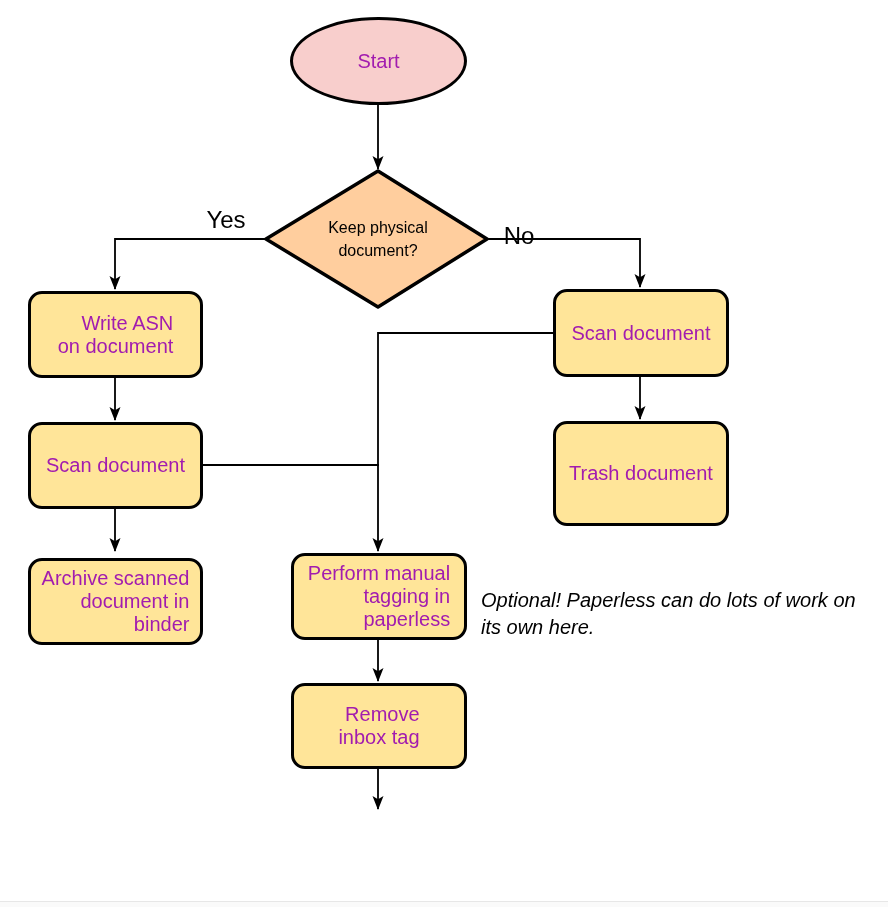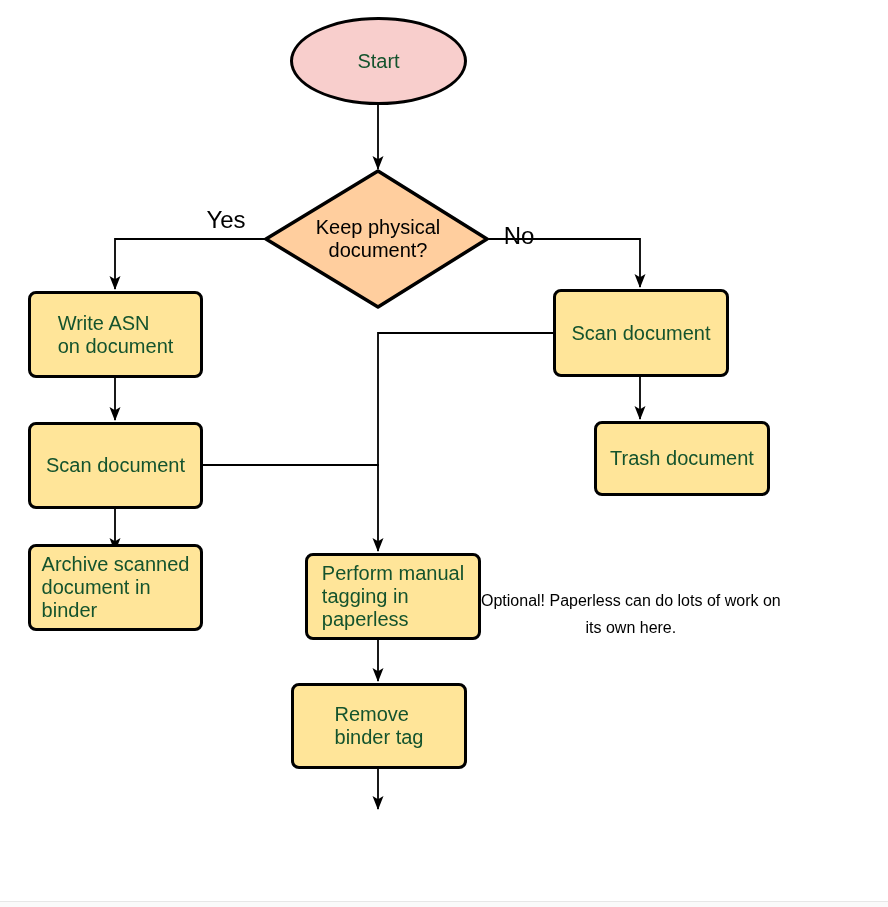--- a/index.html
+++ b/index.html
@@ -32,59 +32,59 @@
     stroke: #000000;
     stroke-width: 3.5;
     stroke-linejoin: round;
   }
   .node {
     position: absolute;
     box-sizing: border-box;
     display: flex;
     align-items: center;
     justify-content: center;
-    text-align: left;
+    text-align: right;
     font-size: 20px;
     line-height: 23px;
     white-space: pre-line;
-    color: #14532d;
+    color: #a21caf;
   }
   .process {
     border: 3px solid #000000;
-    border-radius: 8px;
+    border-radius: 14px;
   }
   .terminal {
     border: 3px solid #000000;
     border-radius: 50%;
   }
   .decision-label {
     position: absolute;
     box-sizing: border-box;
     display: flex;
     align-items: center;
     justify-content: center;
     text-align: center;
-    font-size: 20px;
+    font-size: 16px;
     line-height: 23px;
     white-space: pre-line;
   }
   .edge-label {
     position: absolute;
     font-size: 24px;
     line-height: 24px;
     text-align: center;
     color: #000000;
   }
   .annotation {
     position: absolute;
-    font-size: 16px;
+    font-style: italic;
+    font-size: 20px;
     line-height: 27px;
     white-space: pre;
     color: #000000;
-    text-align: center;
   }
   .bottom-rule {
     position: absolute;
     left: 0;
     width: 888px;
     top: 901px;
     height: 6px;
     border-top: 1px solid #e7e7e7;
     background: #fafafa;
   }
@@ -119,32 +119,32 @@
 
   <div class="decision-label" style="left:278px; top:214px; width:200px; height:50px;">Keep physical
 document?</div>
 
   <div class="edge-label" style="left:196px; top:208px; width:60px;">Yes</div>
   <div class="edge-label" style="left:489px; top:224px; width:60px;">No</div>
 
   <div class="node process" style="left: 28px; top: 291px; width: 175px; height: 87px; background: rgb(255, 229, 153);">Write ASN
 on document</div>
   <div class="node process" style="left: 28px; top: 422px; width: 175px; height: 87px; background: rgb(255, 229, 153);">Scan document</div>
-  <div class="node process" style="left: 28px; top: 544px; width: 175px; height: 87px; background: rgb(255, 229, 153);">Archive scanned
+  <div class="node process" style="left: 28px; top: 558px; width: 175px; height: 87px; background: rgb(255, 229, 153);">Archive scanned
 document in
 binder</div>
 
   <div class="node process" style="left: 553px; top: 289px; width: 176px; height: 88px; background: rgb(255, 229, 153);">Scan document</div>
-  <div class="node process" style="left: 553px; top: 421px; width: 176px; height: 75px; background: rgb(255, 229, 153); margin-left: 41px;">Trash document</div>
+  <div class="node process" style="left: 553px; top: 421px; width: 176px; height: 105px; background: rgb(255, 229, 153);">Trash document</div>
 
-  <div class="node process" style="left: 305px; top: 553px; width: 176px; height: 87px; background: rgb(255, 229, 153);">Perform manual
+  <div class="node process" style="left: 291px; top: 553px; width: 176px; height: 87px; background: rgb(255, 229, 153);">Perform manual
 tagging in
 paperless</div>
   <div class="node process" style="left: 291px; top: 683px; width: 176px; height: 86px; background: rgb(255, 229, 153);">Remove
-binder tag</div>
+inbox tag</div>
 
 
   <div class="annotation" style="left:481px; top:587px;">Optional! Paperless can do lots of work on
 its own here.</div>
 
   <div class="bottom-rule"></div>
 
 </div>
 
 </body></html>

